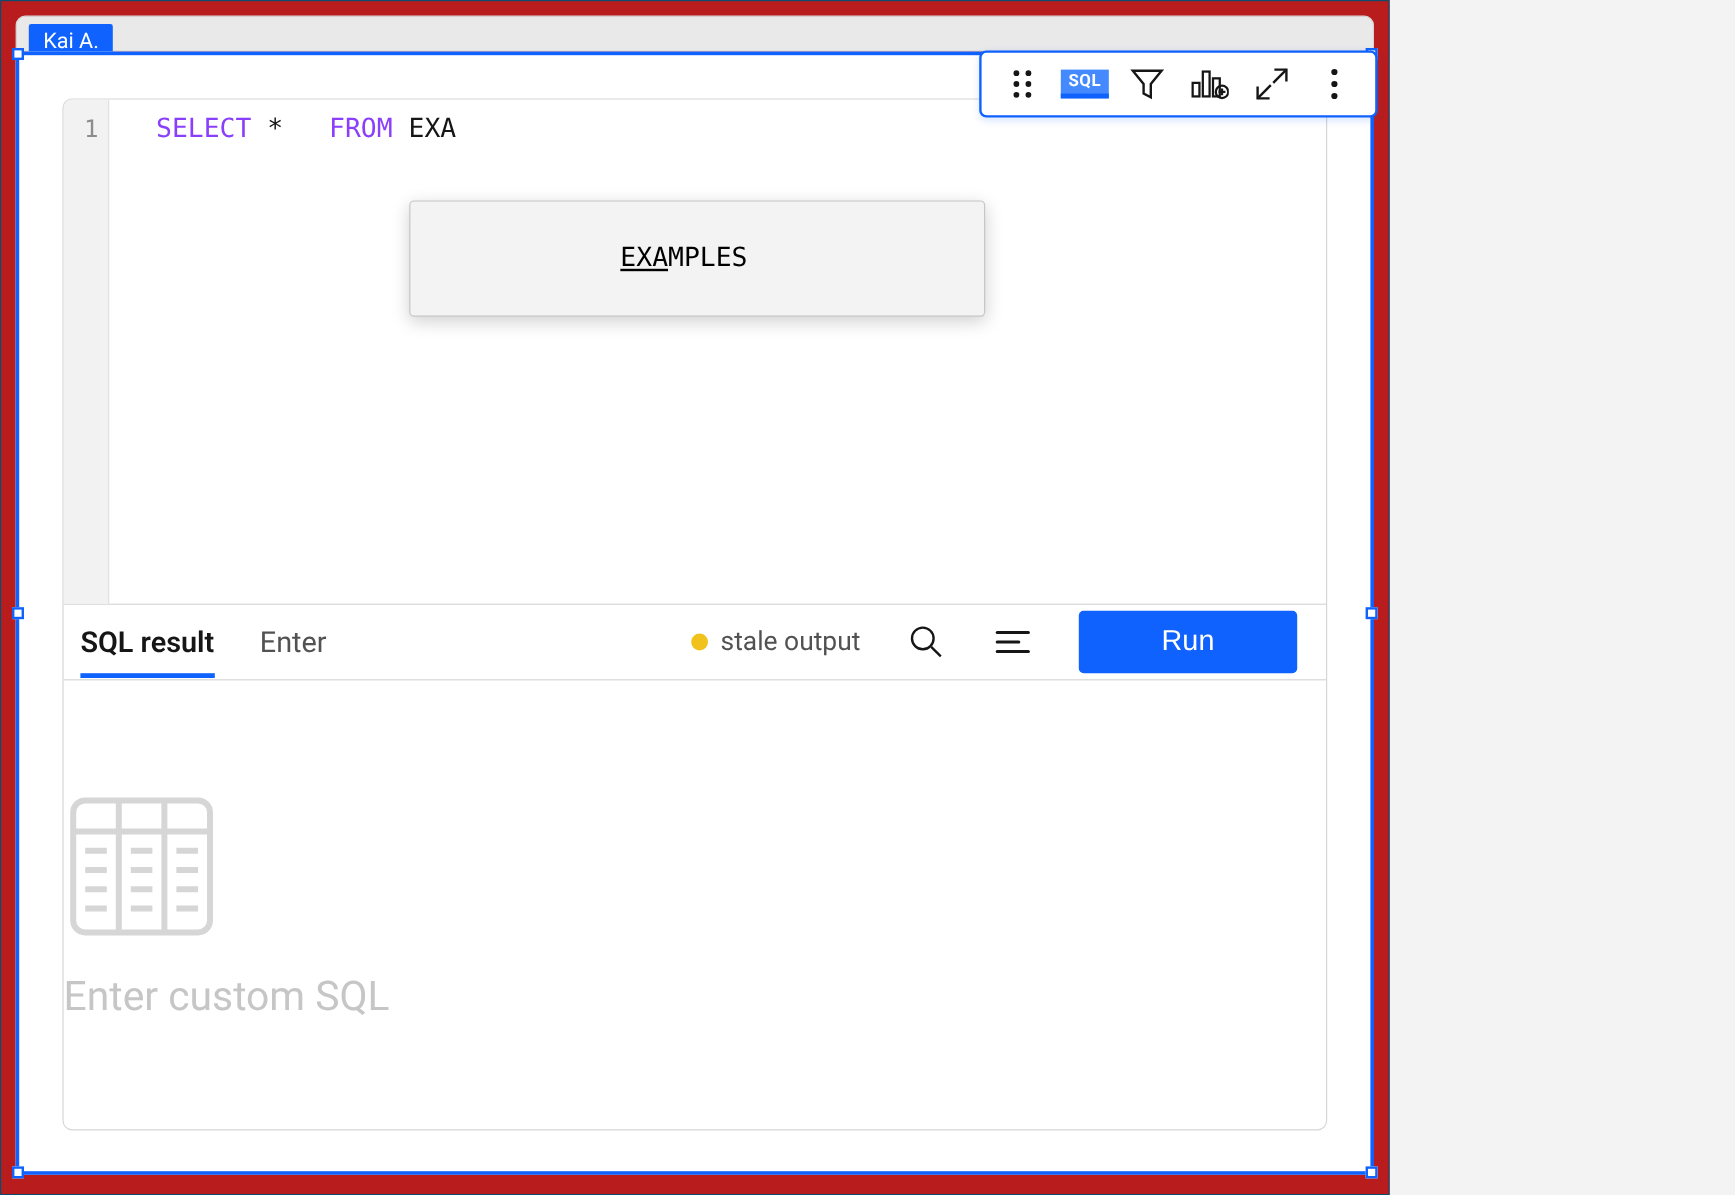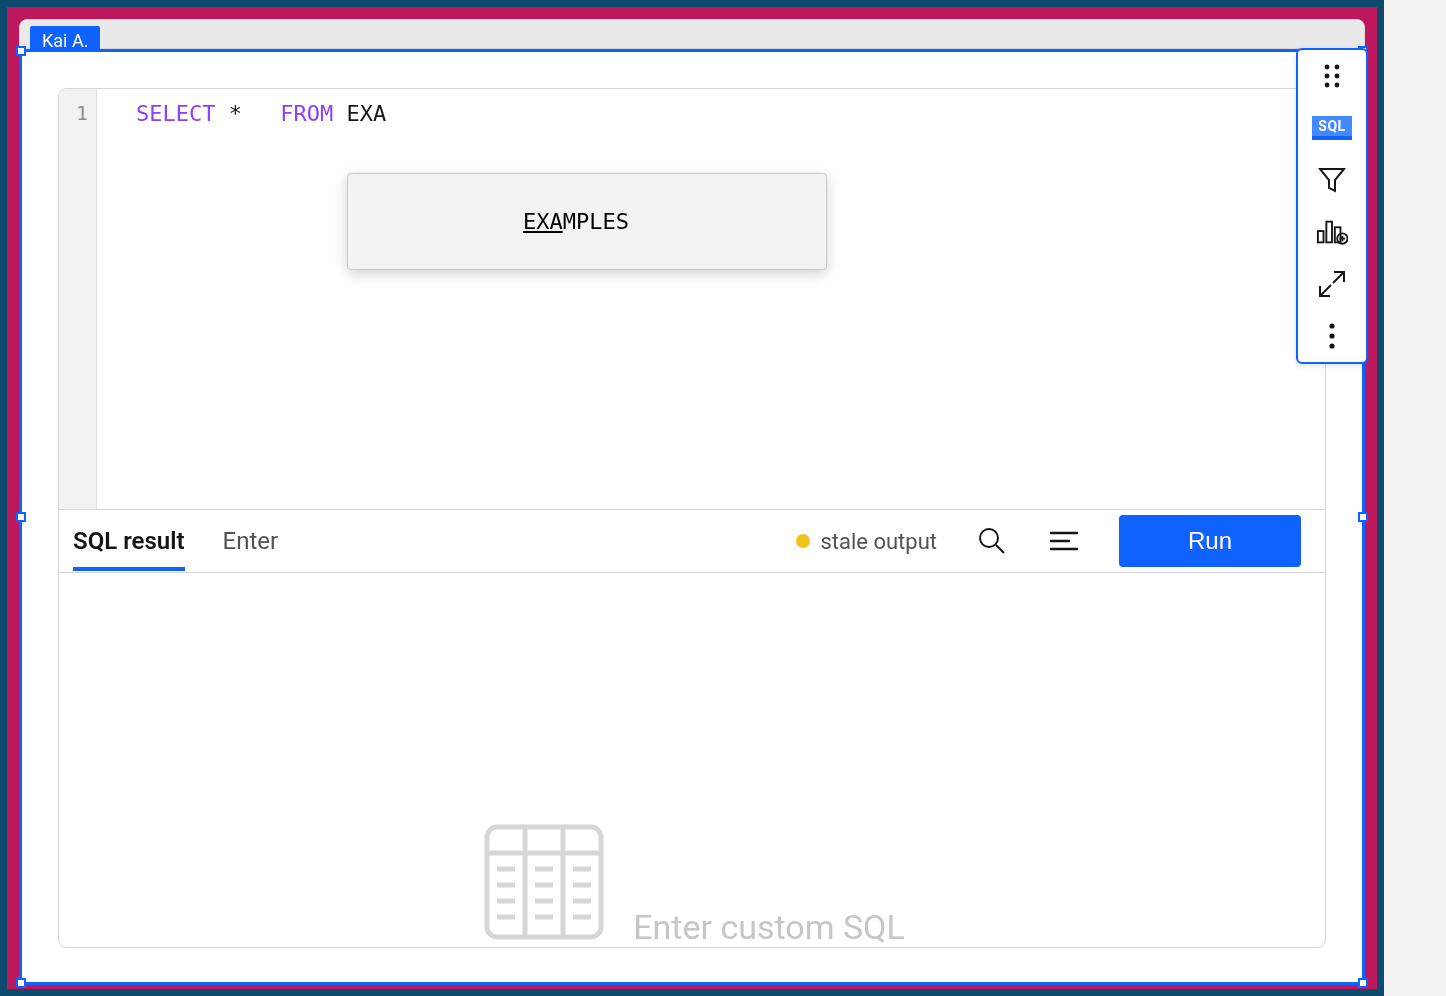--- a/index.html
+++ b/index.html
@@ -8,26 +8,26 @@
       padding: 0;
     }
     body {
       font-family: -apple-system, BlinkMacSystemFont, "Segoe UI", Roboto, Helvetica, Arial, sans-serif;
       background: #f3f3f3;
       width: 1446px;
       height: 996px;
       overflow: hidden;
     }
     .page-wrap {
-      width: 1384px;
+      width: 1158px;
       height: 996px;
       padding: 12px;
       position: relative;
-      border: 7px solid #0c4a6e;
-      background: #be185d;
+      border: 1px solid #0c4a6e;
+      background: #b91c1c;
     }
     
     .top-bar {
       height: 30px;
       background: #e9e9e9;
       border: 1px solid #d6d6d6;
       border-top-left-radius: 8px;
       border-top-right-radius: 8px;
       position: relative;
     }
@@ -68,21 +68,20 @@
       right: -6px;
       background: #fff;
       border: 2px solid #0f62fe;
       border-radius: 6px;
       display: flex;
       align-items: flex-start;
       gap: 20px;
       padding: 10px 18px;
       z-index: 10;
       box-shadow: 0 2px 6px rgba(15, 98, 254, 0.15);
-      flex-direction: column;
     }
     .toolbar-icon {
       width: 32px;
       height: 32px;
       display: flex;
       align-items: center;
       justify-content: center;
       cursor: pointer;
     }
     .sql-badge {
@@ -198,21 +197,22 @@
       font-size: 24px;
       padding: 12px 69px;
       border: none;
       border-radius: 4px;
       cursor: pointer;
     }
     
     .empty-state {
       flex: 1;
       display: flex;
-      align-items: flex-end;
+      flex-direction: column;
+      align-items: flex-start;
       justify-content: center;
       gap: 24px;
     }
     .empty-text {
       font-size: 34px;
       color: #c6c6c6;
     }
   </style>
 </head>
 <body>

